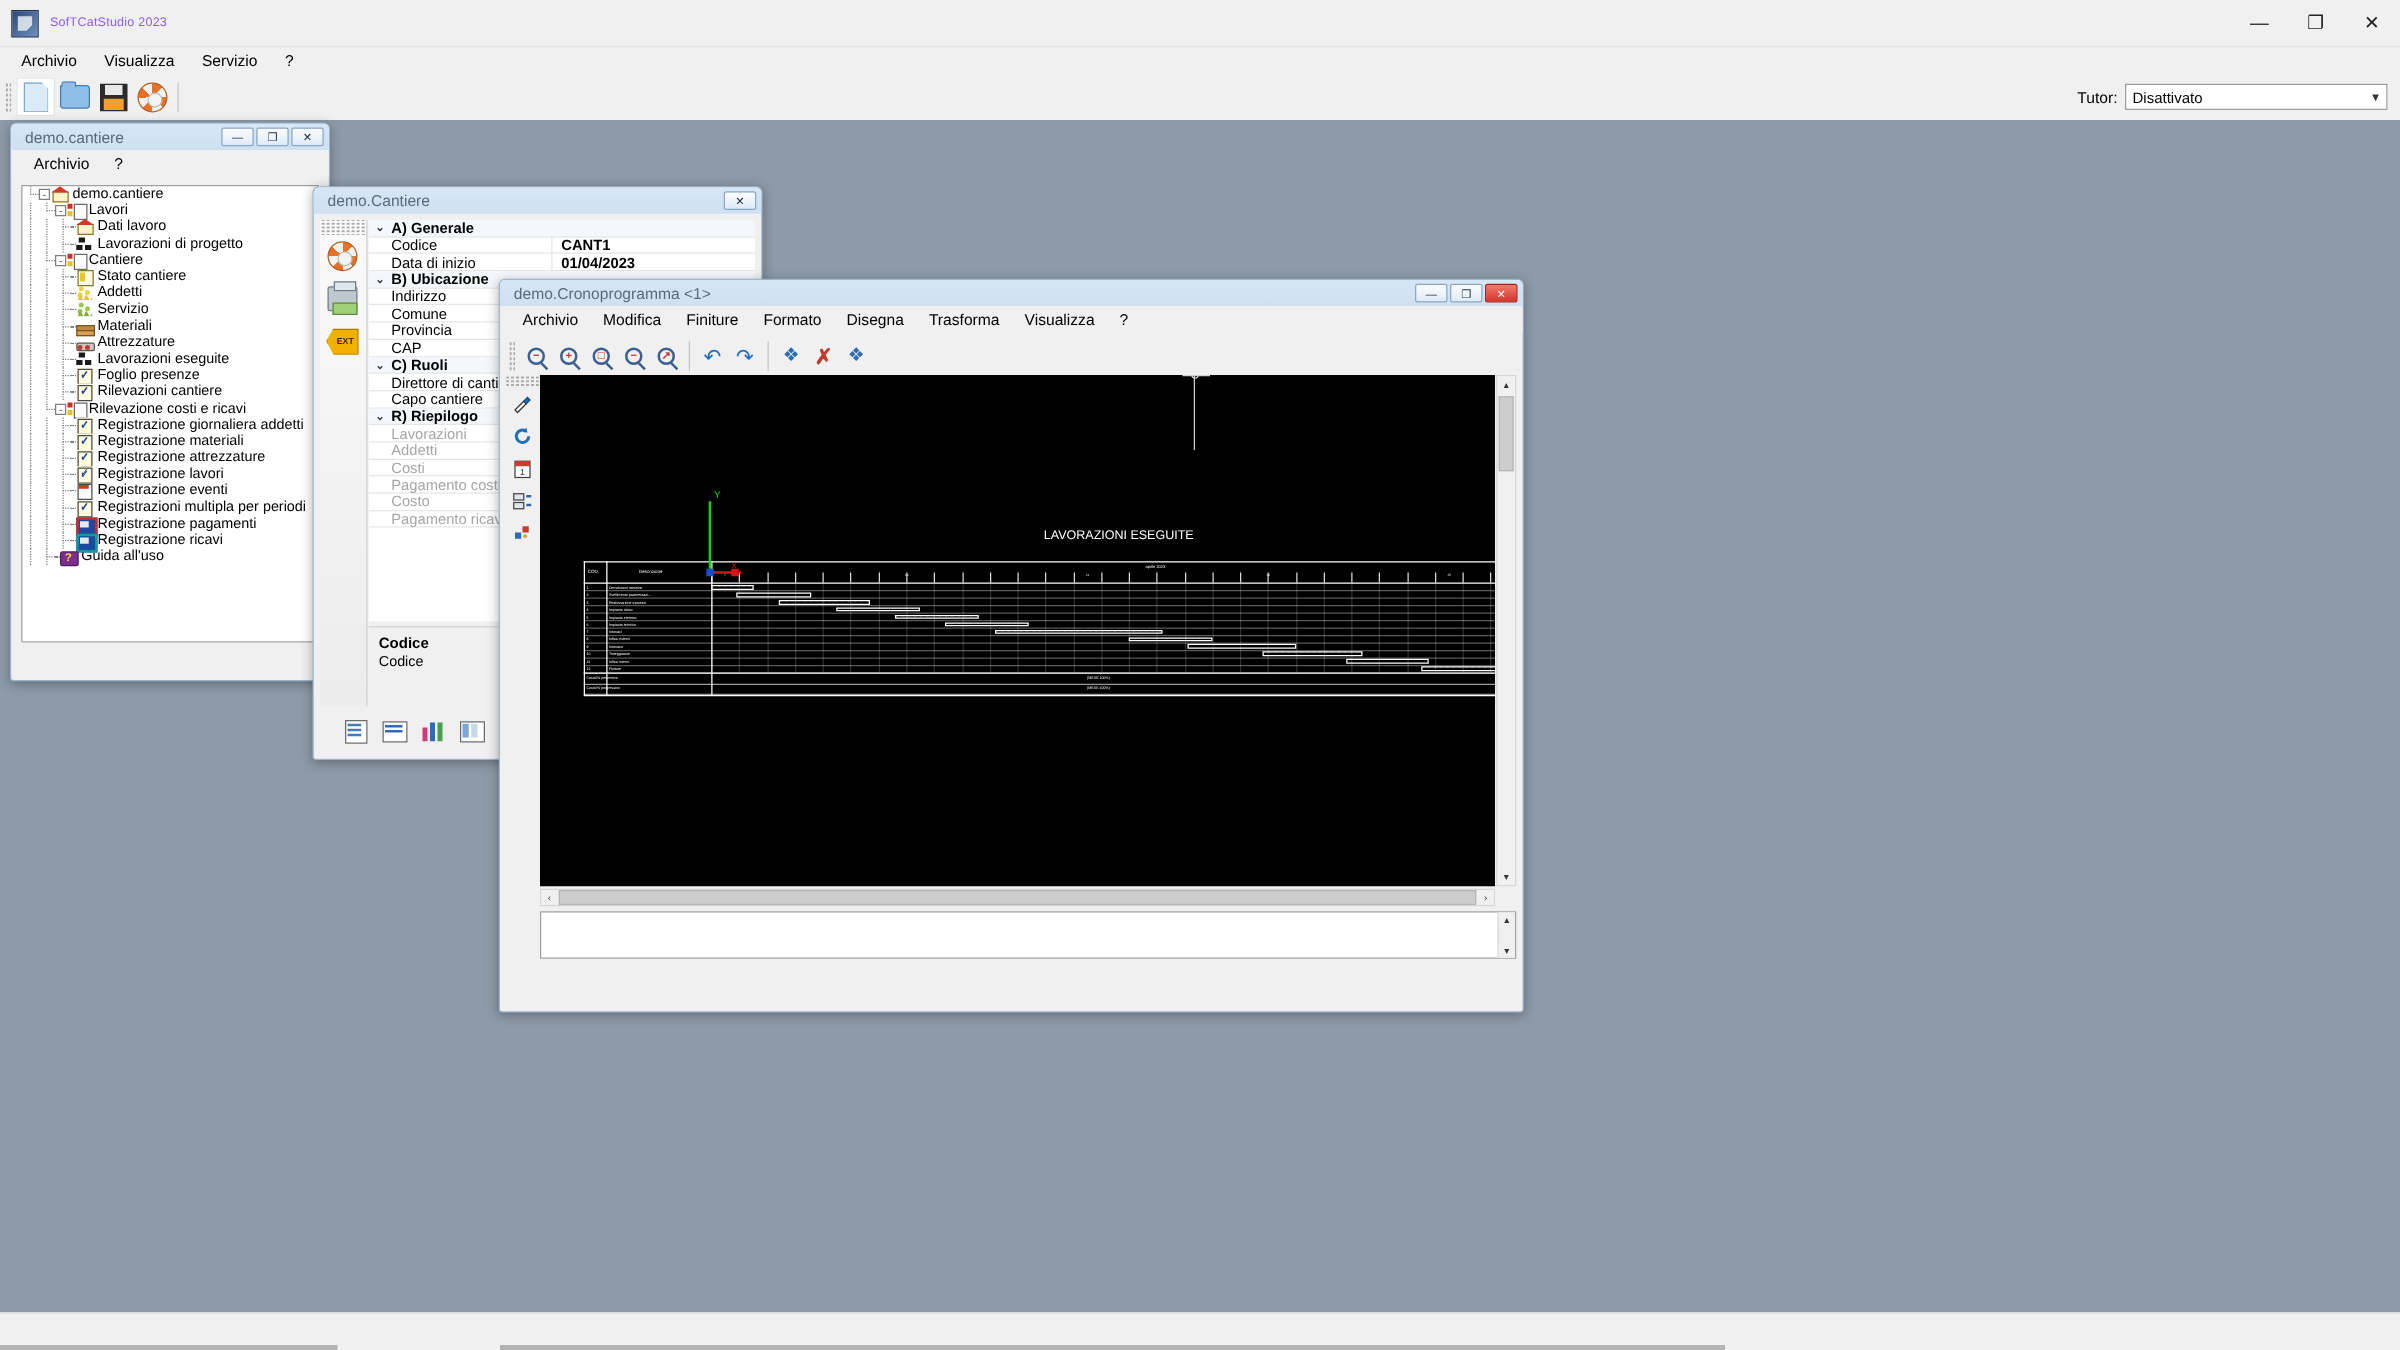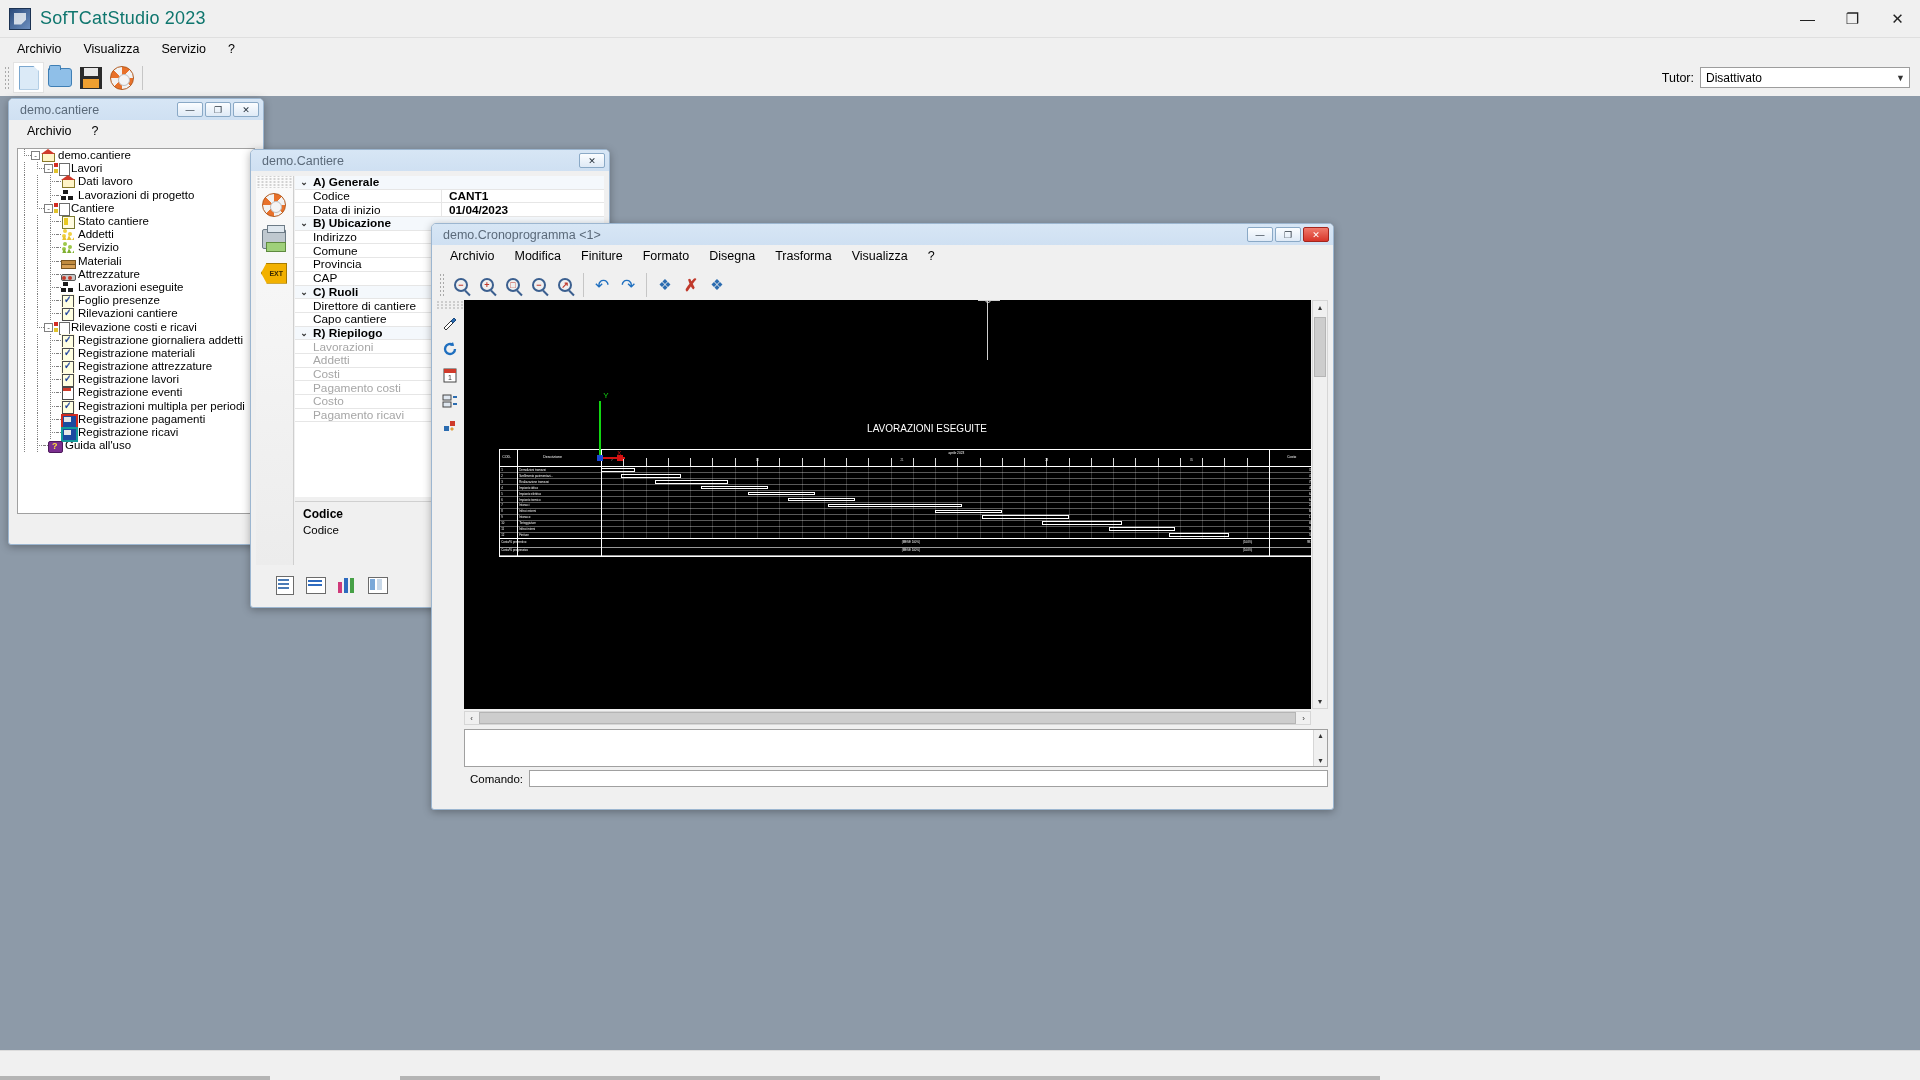--- a/index.html
+++ b/index.html
@@ -23,21 +23,21 @@
   }
   #app-icon{
     width:22px;height:22px;margin-left:9px;margin-right:9px;
     background:linear-gradient(135deg,#2b4a7a,#6d8fc0);
     border:1px solid #1c3252; position:relative; flex:none;
   }
   #app-icon:after{
     content:""; position:absolute; left:4px; top:4px; width:12px;height:12px;
     background:#fff; opacity:.75; clip-path:polygon(0 0,100% 0,100% 60%,60% 100%,0 100%);
   }
-  #app-title{ font-size:18px; color:#0f766e; letter-spacing:.2px; }
+  #app-title{ font-size:10px; color:#8b5cf6; letter-spacing:.2px; }
   .win-btns{ margin-left:auto; display:flex; height:38px; }
   .win-btn{
     width:45px;height:38px;display:flex;align-items:center;justify-content:center;
     color:#222; font-size:15px; line-height:1;
   }
 
   #app-menubar{
     height:22px; display:flex; align-items:center; padding-left:6px;
     background:#f0f0f0; font-size:12.5px; color:#000;
   }
@@ -216,21 +216,21 @@
   .bb-form:before{content:"";position:absolute;left:2px;top:1px;width:16px;height:17px;background:#fff;border:1px solid #6b6b6b;}
   .bb-form:after{content:"";position:absolute;left:4px;top:4px;width:11px;height:2px;background:#4a7ab5;box-shadow:0 4px 0 #4a7ab5,0 8px 0 #4a7ab5;}
   .bb-list:before{content:"";position:absolute;left:1px;top:2px;width:18px;height:15px;background:#fff;border:1px solid #6b6b6b;}
   .bb-list:after{content:"";position:absolute;left:3px;top:5px;width:14px;height:2px;background:#2e6bbf;box-shadow:0 4px 0 #2e6bbf;}
   .bb-chart:before{content:"";position:absolute;left:2px;bottom:2px;width:4px;height:11px;background:#cf3a7a;}
   .bb-chart:after{content:"";position:absolute;left:8px;bottom:2px;width:4px;height:15px;background:#2e6bbf;box-shadow:6px 0 0 0 #46a046;}
   .bb-col:before{content:"";position:absolute;left:1px;top:2px;width:18px;height:15px;background:#fff;border:1px solid #6b6b6b;}
   .bb-col:after{content:"";position:absolute;left:3px;top:4px;width:5px;height:11px;background:#7aa8d8;box-shadow:7px 0 0 0 #c8d8e8;}
 
   
-  #w-cad{ left:399px; top:225px; width:903px; height:587px;margin-left:32px; }
+  #w-cad{ left:399px; top:225px; width:820px; height:587px; }
   #cad-tools{
     position:absolute;left:5px;top:48px;right:5px;height:26px;
     display:flex;align-items:center;background:#f0f0f0;
   }
   .cadbtn{ width:26px;height:24px;display:flex;align-items:center;justify-content:center;position:relative; }
   .mag{ width:14px;height:14px;border:2px solid #3b5f8f;border-radius:50%;position:relative;display:inline-block; }
   .mag:after{content:"";position:absolute;right:-5px;bottom:-4px;width:7px;height:2px;background:#3b5f8f;transform:rotate(45deg);}
   .mag .sign{ position:absolute;left:50%;top:50%;transform:translate(-50%,-50%);font-size:9px;color:#c0392b;font-weight:bold;line-height:1; }
   .arrow-u{ font-size:17px;color:#1f6fbf;line-height:1; }
   .arrow-r{ font-size:17px;color:#1f6fbf;line-height:1; }
@@ -996,24 +996,20 @@
         <div class="sbar-btn" style="width:13px">›</div>
       </div>
 
       <div id="cad-cmdbox">
         <div style="position:absolute;right:0;top:0;width:14px;bottom:0;background:#f0f0f0;border-left:1px solid #d6d6d6">
           <div class="sbar-btn" style="width:13px;height:11px">▴</div>
           <div class="sbar-btn" style="width:13px;height:11px;position:absolute;bottom:0">▾</div>
         </div>
       </div>
 
-      <div id="cad-cmdline">
-        <div id="cad-cmdlabel">Comando:</div>
-        <div id="cad-cmdinput" placeholder=""></div>
-      </div>
 
     </div>
 
   </div>
 
   <div id="app-statusbar">
     <div class="seg" style="left:0;width:270px"></div>
     <div class="seg" style="left:400px;width:980px"></div>
   </div>
 </div>

